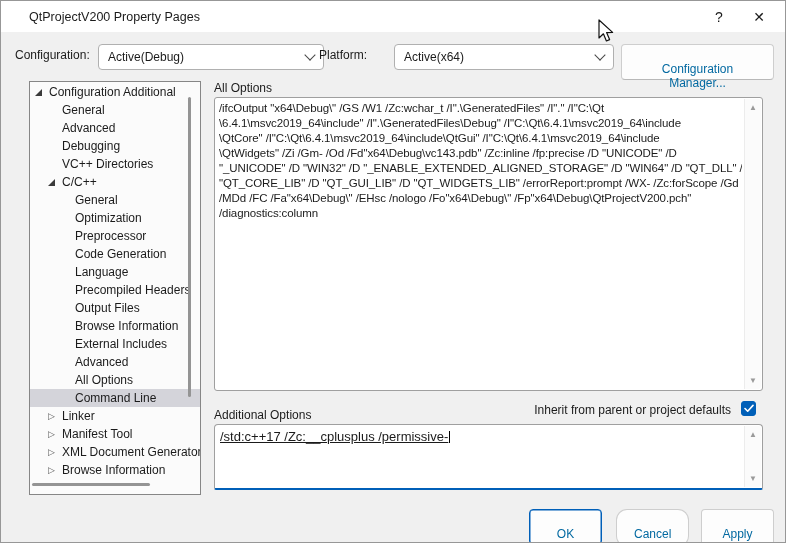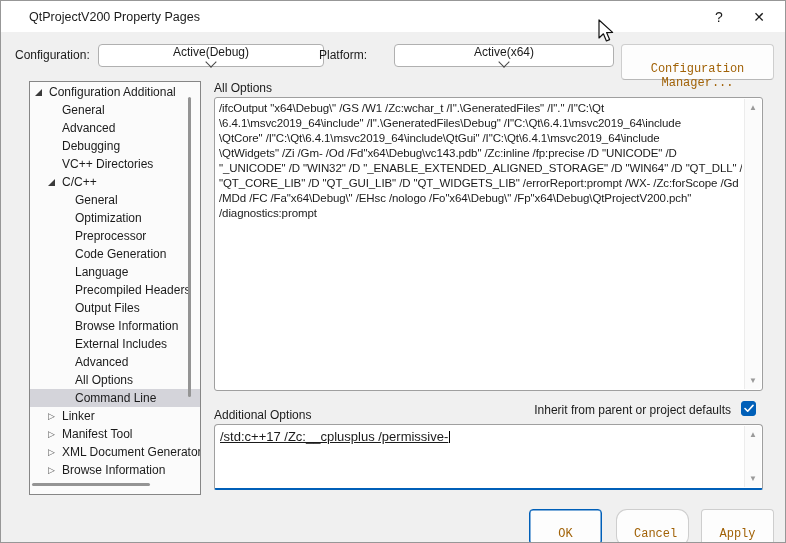--- a/index.html
+++ b/index.html
@@ -10,25 +10,25 @@
   }
   
   .titlebar{position:absolute;top:0;left:0;right:0;height:31px;background:#ffffff;display:flex;align-items:center;}
   .title{margin-left:28px;font-size:12.5px;}
   .tb-btns{position:absolute;right:6px;top:0;height:31px;display:flex;align-items:center;}
   .tb-btn{width:40px;height:30px;border:none;background:transparent;font-family:inherit;font-size:14px;color:#1b1b1b;padding:0;cursor:default;}
   
   .lbl{position:absolute;font-size:12px;white-space:nowrap;}
   .combo{position:absolute;height:23px;background:#ffffff;border:1px solid #b0b0b0;border-radius:4px;
          box-sizing:border-box;display:flex;align-items:center;justify-content:space-between;
-         padding:0 9px;font-size:12px;flex-direction:column;}
+         padding:12px 9px;font-size:12px;}
   .chev{width:7px;height:7px;border-right:1.4px solid #474747;border-bottom:1.4px solid #474747;
         transform:rotate(45deg);margin-top:-4px;flex:0 0 auto;}
   .btn{position:absolute;box-sizing:border-box;background:#fdfdfd;border:1px solid #cecece;border-bottom-color:#b8b8b8;
-       border-radius:4px;font-family:Liberation Mono, monospace;font-size:12px;color:#a16207;padding:17px;cursor:default;}
+       border-radius:4px;font-family:Liberation Sans, sans-serif;font-size:12px;color:#0369a1;padding:17px;cursor:default;}
   .btn.default{border:1px solid #005fb8;box-shadow:0 0 0 0.5px #005fb8 inset;}
   
   .tree-panel{position:absolute;left:28px;top:80px;width:172px;height:414px;box-sizing:border-box;
               background:#fbfbfb;border:1px solid #868686;overflow:hidden;font-size:12px;padding-top:1px;}
   .tree-row{height:18px;line-height:18px;display:flex;align-items:center;white-space:nowrap;overflow:hidden;}
   .tree-row.selected{background:#d4d4da;}
   .tree-arrow{flex:0 0 14px;width:14px;display:flex;align-items:center;}
   .lvl0 .tree-arrow{margin-left:5px;} .lvl1 .tree-arrow{margin-left:18px;} .lvl2 .tree-arrow{margin-left:31px;}
   .shape-expanded{width:0;height:0;border-left:7px solid transparent;border-bottom:7px solid #3a3a3a;}
   .shape-collapsed{font-size:9px;color:#575757;line-height:9px;}
@@ -184,21 +184,21 @@
   <span class="lbl" style="left:213px;top:80px;">All Options</span>
   <div class="textbox" style="left:213px;top:96px;width:549px;height:294px;">
     <div class="opt-text">
         <div class="opt-line">/ifcOutput "x64\Debug\" /GS /W1 /Zc:wchar_t /I".\GeneratedFiles" /I"." /I"C:\Qt</div>
         <div class="opt-line">\6.4.1\msvc2019_64\include" /I".\GeneratedFiles\Debug" /I"C:\Qt\6.4.1\msvc2019_64\include</div>
         <div class="opt-line">\QtCore" /I"C:\Qt\6.4.1\msvc2019_64\include\QtGui" /I"C:\Qt\6.4.1\msvc2019_64\include</div>
         <div class="opt-line">\QtWidgets" /Zi /Gm- /Od /Fd"x64\Debug\vc143.pdb" /Zc:inline /fp:precise /D "UNICODE" /D</div>
         <div class="opt-line">"_UNICODE" /D "WIN32" /D "_ENABLE_EXTENDED_ALIGNED_STORAGE" /D "WIN64" /D "QT_DLL" /D</div>
         <div class="opt-line">"QT_CORE_LIB" /D "QT_GUI_LIB" /D "QT_WIDGETS_LIB" /errorReport:prompt /WX- /Zc:forScope /Gd</div>
         <div class="opt-line">/MDd /FC /Fa"x64\Debug\" /EHsc /nologo /Fo"x64\Debug\" /Fp"x64\Debug\QtProjectV200.pch"</div>
-        <div class="opt-line">/diagnostics:prompt</div>
+        <div class="opt-line">/diagnostics:column</div>
       </div>
     <div class="vscroll">
       <div class="vs-arrow up">▲</div>
       <div class="vs-arrow down">▼</div>
     </div>
   </div>
 
   <span class="lbl" style="left:213px;top:407px;">Additional Options</span>
   <span class="lbl" style="right:54px;top:402px;">Inherit from parent or project defaults</span>
   <div class="checkbox checked" style="left:740px;top:400px;">

